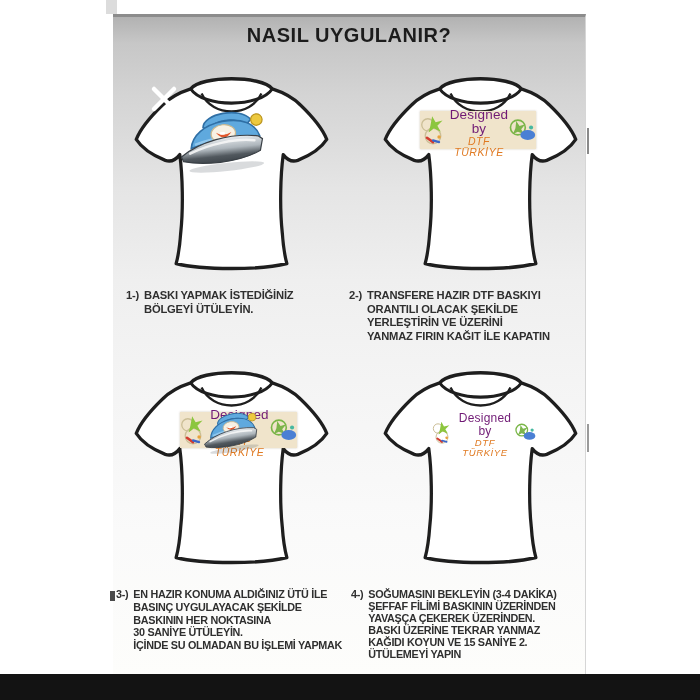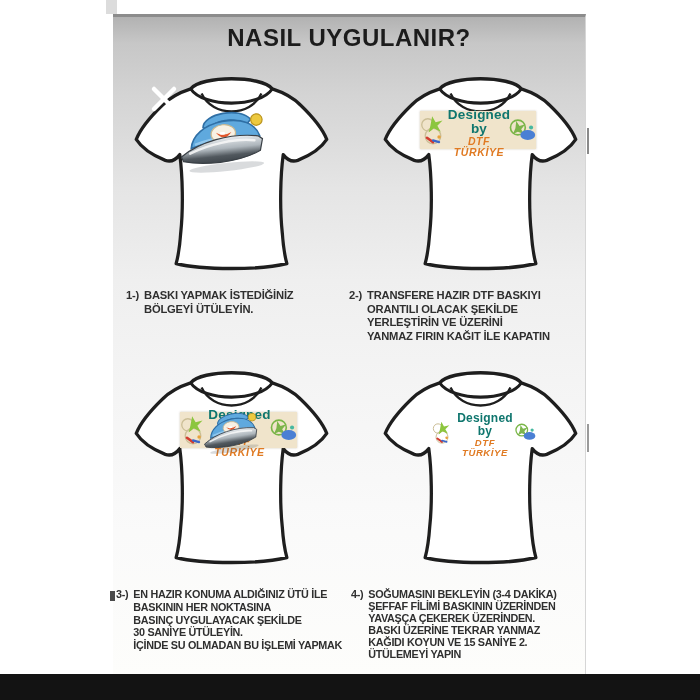--- a/index.html
+++ b/index.html
@@ -10,21 +10,21 @@
   .panel{left:113px;top:14px;width:472px;height:660px;border-top:3px solid #8c8c8c;
          background:linear-gradient(180deg,#b2b2b2 0%,#c7c7c7 4%,#d4d4d4 12%,#e5e5e5 26%,
                     #efefef 40%,#f5f5f5 58%,#fafafa 78%,#fdfdfb 100%);
          border-right:1px solid #d6d6d6;}
   .top-artifact{left:106px;top:0;width:11px;height:14px;background:#dcdcdc;}
   .edge-mark1{left:587px;top:128px;width:2px;height:26px;background:#8a8a8a;}
   .edge-mark2{left:587px;top:424px;width:2px;height:28px;background:#9a9a9a;}
   .bottom-bar{left:0;top:674px;width:700px;height:26px;background:#131313;}
   .artifact3{left:110px;top:591px;width:5px;height:10px;background:#4a4a4a;}
 
-  .title{left:113px;top:24px;width:472px;text-align:center;font-size:24px;font-weight:bold;
+  .title{left:113px;top:24px;width:472px;text-align:center;font-size:20px;font-weight:bold;
          color:#1c1c1c;letter-spacing:.5px;}
 
   .cell{width:205px;height:212px;}
   .cell1{left:129px;top:63px;}  .cell2{left:378px;top:63px;}
   .cell3{left:129px;top:357px;} .cell4{left:378px;top:357px;}
   .tee-svg{position:absolute;left:0;top:0;width:100%;height:100%;}
 
   .close-x{left:149px;top:84px;width:30px;height:30px;cursor:pointer;}
 
   .iron1{position:absolute;left:48px;top:43px;width:98px;height:68px;}
@@ -32,22 +32,22 @@
 
   .label{position:absolute;display:flex;align-items:center;justify-content:center;
          background:#f0e4cb;box-shadow:0 0 2px rgba(120,100,60,.35);}
   .label2{left:42px;top:48px;width:116px;height:38px;}
   .label3{left:51px;top:55px;width:117px;height:36px;}
   .label4{left:54px;top:60px;width:104px;height:30px;background:transparent;box-shadow:none;}
   .dl{width:26px;height:34px;flex:0 0 auto;}
   .dr{width:28px;height:28px;flex:0 0 auto;margin-left:-4px;}
   .label4 .dl{width:20px;height:27px;} .label4 .dr{width:22px;height:22px;}
   .ltxt{text-align:center;line-height:1.05;padding:0 1px;}
-  .l1{font-size:13.5px;color:#0f766e;font-weight:bold;letter-spacing:.2px;margin-top:6px;}
-  .l2{font-size:10.5px;color:#e07a22;font-weight:bold;font-style:italic;letter-spacing:.6px;}
+  .l1{font-size:13.5px;color:#701a75;font-weight:normal;letter-spacing:.2px;margin-top:6px;}
+  .l2{font-size:10.5px;color:#e07a22;font-weight:normal;font-style:italic;letter-spacing:.6px;}
   .label4 .l1{font-size:12px;} .label4 .l2{font-size:9.5px;}
 
   .step{display:flex;font-weight:bold;color:#2f2f2f;}
   .step .num{flex:0 0 auto;margin-right:5px;}
   .ln{display:block;white-space:nowrap;}
   .s1{left:126px;top:289px;font-size:11.2px;line-height:13.5px;letter-spacing:-.2px;}
   .s2{left:349px;top:289px;font-size:11.2px;line-height:13.5px;letter-spacing:-.2px;}
   .s3{left:116px;top:588px;font-size:10.8px;line-height:12.8px;letter-spacing:-.3px;}
   .s4{left:351px;top:588px;font-size:10.8px;line-height:12.1px;letter-spacing:-.3px;}
 </style>
@@ -199,22 +199,22 @@
       <span class="ln">ORANTILI OLACAK ŞEKİLDE</span>
       <span class="ln">YERLEŞTİRİN VE ÜZERİNİ</span>
       <span class="ln">YANMAZ FIRIN KAĞIT İLE KAPATIN</span>
     </span>
   </div>
 
   <div class="abs step s3">
     <span class="num">3-)</span>
     <span class="stext">
       <span class="ln">EN HAZIR KONUMA ALDIĞINIZ ÜTÜ İLE</span>
+      <span class="ln">BASINÇ UYGULAYACAK ŞEKİLDE</span>
       <span class="ln">BASKININ HER NOKTASINA</span>
-      <span class="ln">BASINÇ UYGULAYACAK ŞEKİLDE</span>
       <span class="ln">30 SANİYE ÜTÜLEYİN.</span>
       <span class="ln">İÇİNDE SU OLMADAN BU İŞLEMİ YAPMAK</span>
     </span>
   </div>
 
   <div class="abs step s4">
     <span class="num">4-)</span>
     <span class="stext">
       <span class="ln">SOĞUMASINI BEKLEYİN (3-4 DAKİKA)</span>
       <span class="ln">ŞEFFAF FİLİMİ BASKININ ÜZERİNDEN</span>

